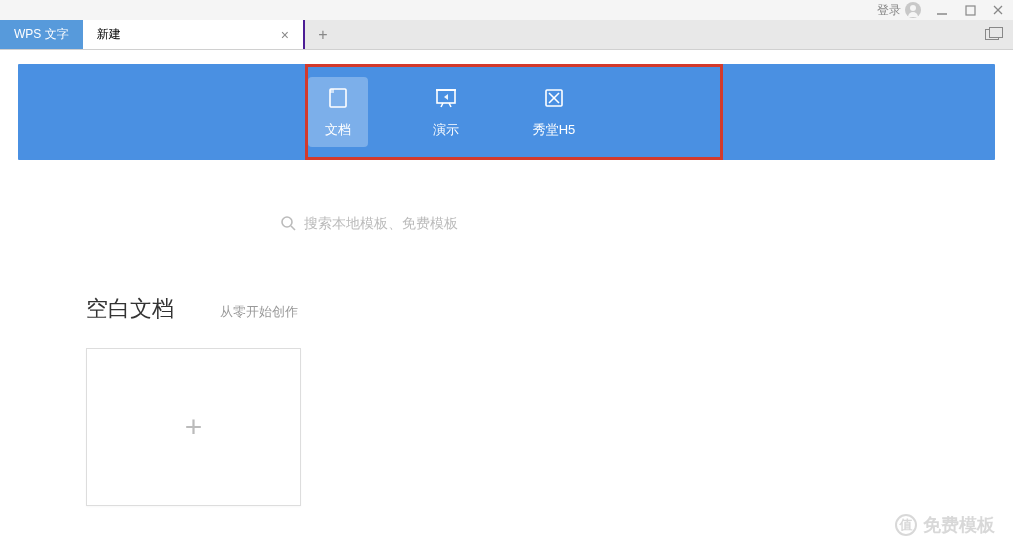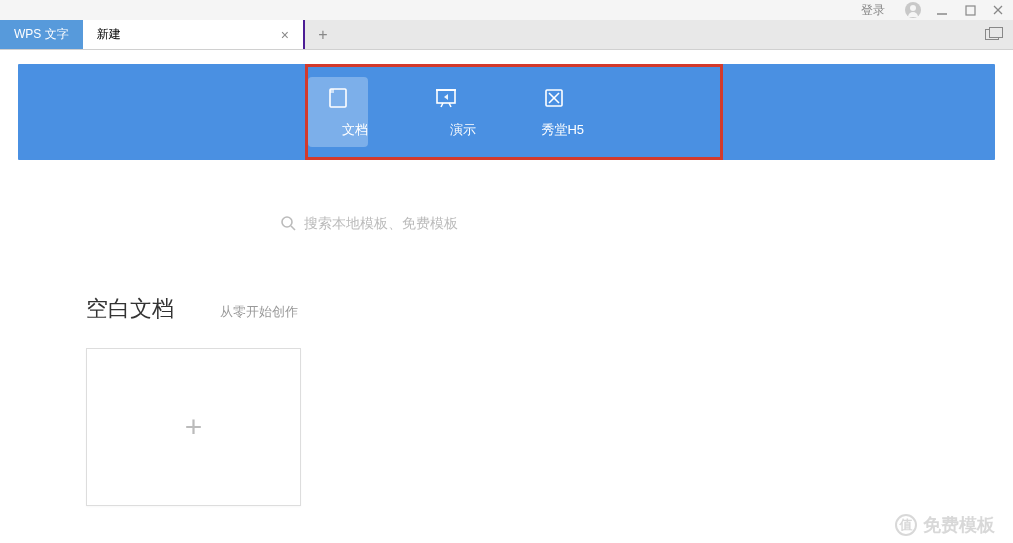--- a/index.html
+++ b/index.html
@@ -15,21 +15,21 @@
       height: 20px;
       background: #f5f5f5;
       display: flex;
       justify-content: flex-end;
       align-items: center;
       padding-right: 8px;
       gap: 14px;
       font-size: 12px;
       color: #888;
     }
-    .titlebar .login { display: flex; gap: 20px; cursor: pointer; }
+    .titlebar .login { display: flex; gap: 4px; cursor: pointer; }
     .avatar-icon {
       width: 16px; height: 16px; border-radius: 50%;
       background: #c8c8c8;
       position: relative;
     }
     .avatar-icon::before {
       content: ""; position: absolute; width: 6px; height: 6px;
       background: #f5f5f5; border-radius: 50%;
       top: 3px; left: 5px;
     }
@@ -89,21 +89,21 @@
       left: 287px; width: 418px;
       pointer-events: none;
     }
     .doc-types {
       display: flex;
       margin-left: 290px;
       gap: 48px;
     }
     .doc-type {
       width: 60px;
-      text-align: right;
+      text-align: center;
       color: #fff;
       font-size: 13px;
       cursor: pointer;
       padding: 8px 0;
       border-radius: 4px;
     }
     .doc-type.active { background: rgba(255,255,255,0.28); }
     .doc-type .ico {
       width: 26px; height: 26px; margin: 0 auto 10px auto;
       display:flex; align-items:center; justify-content:center;

